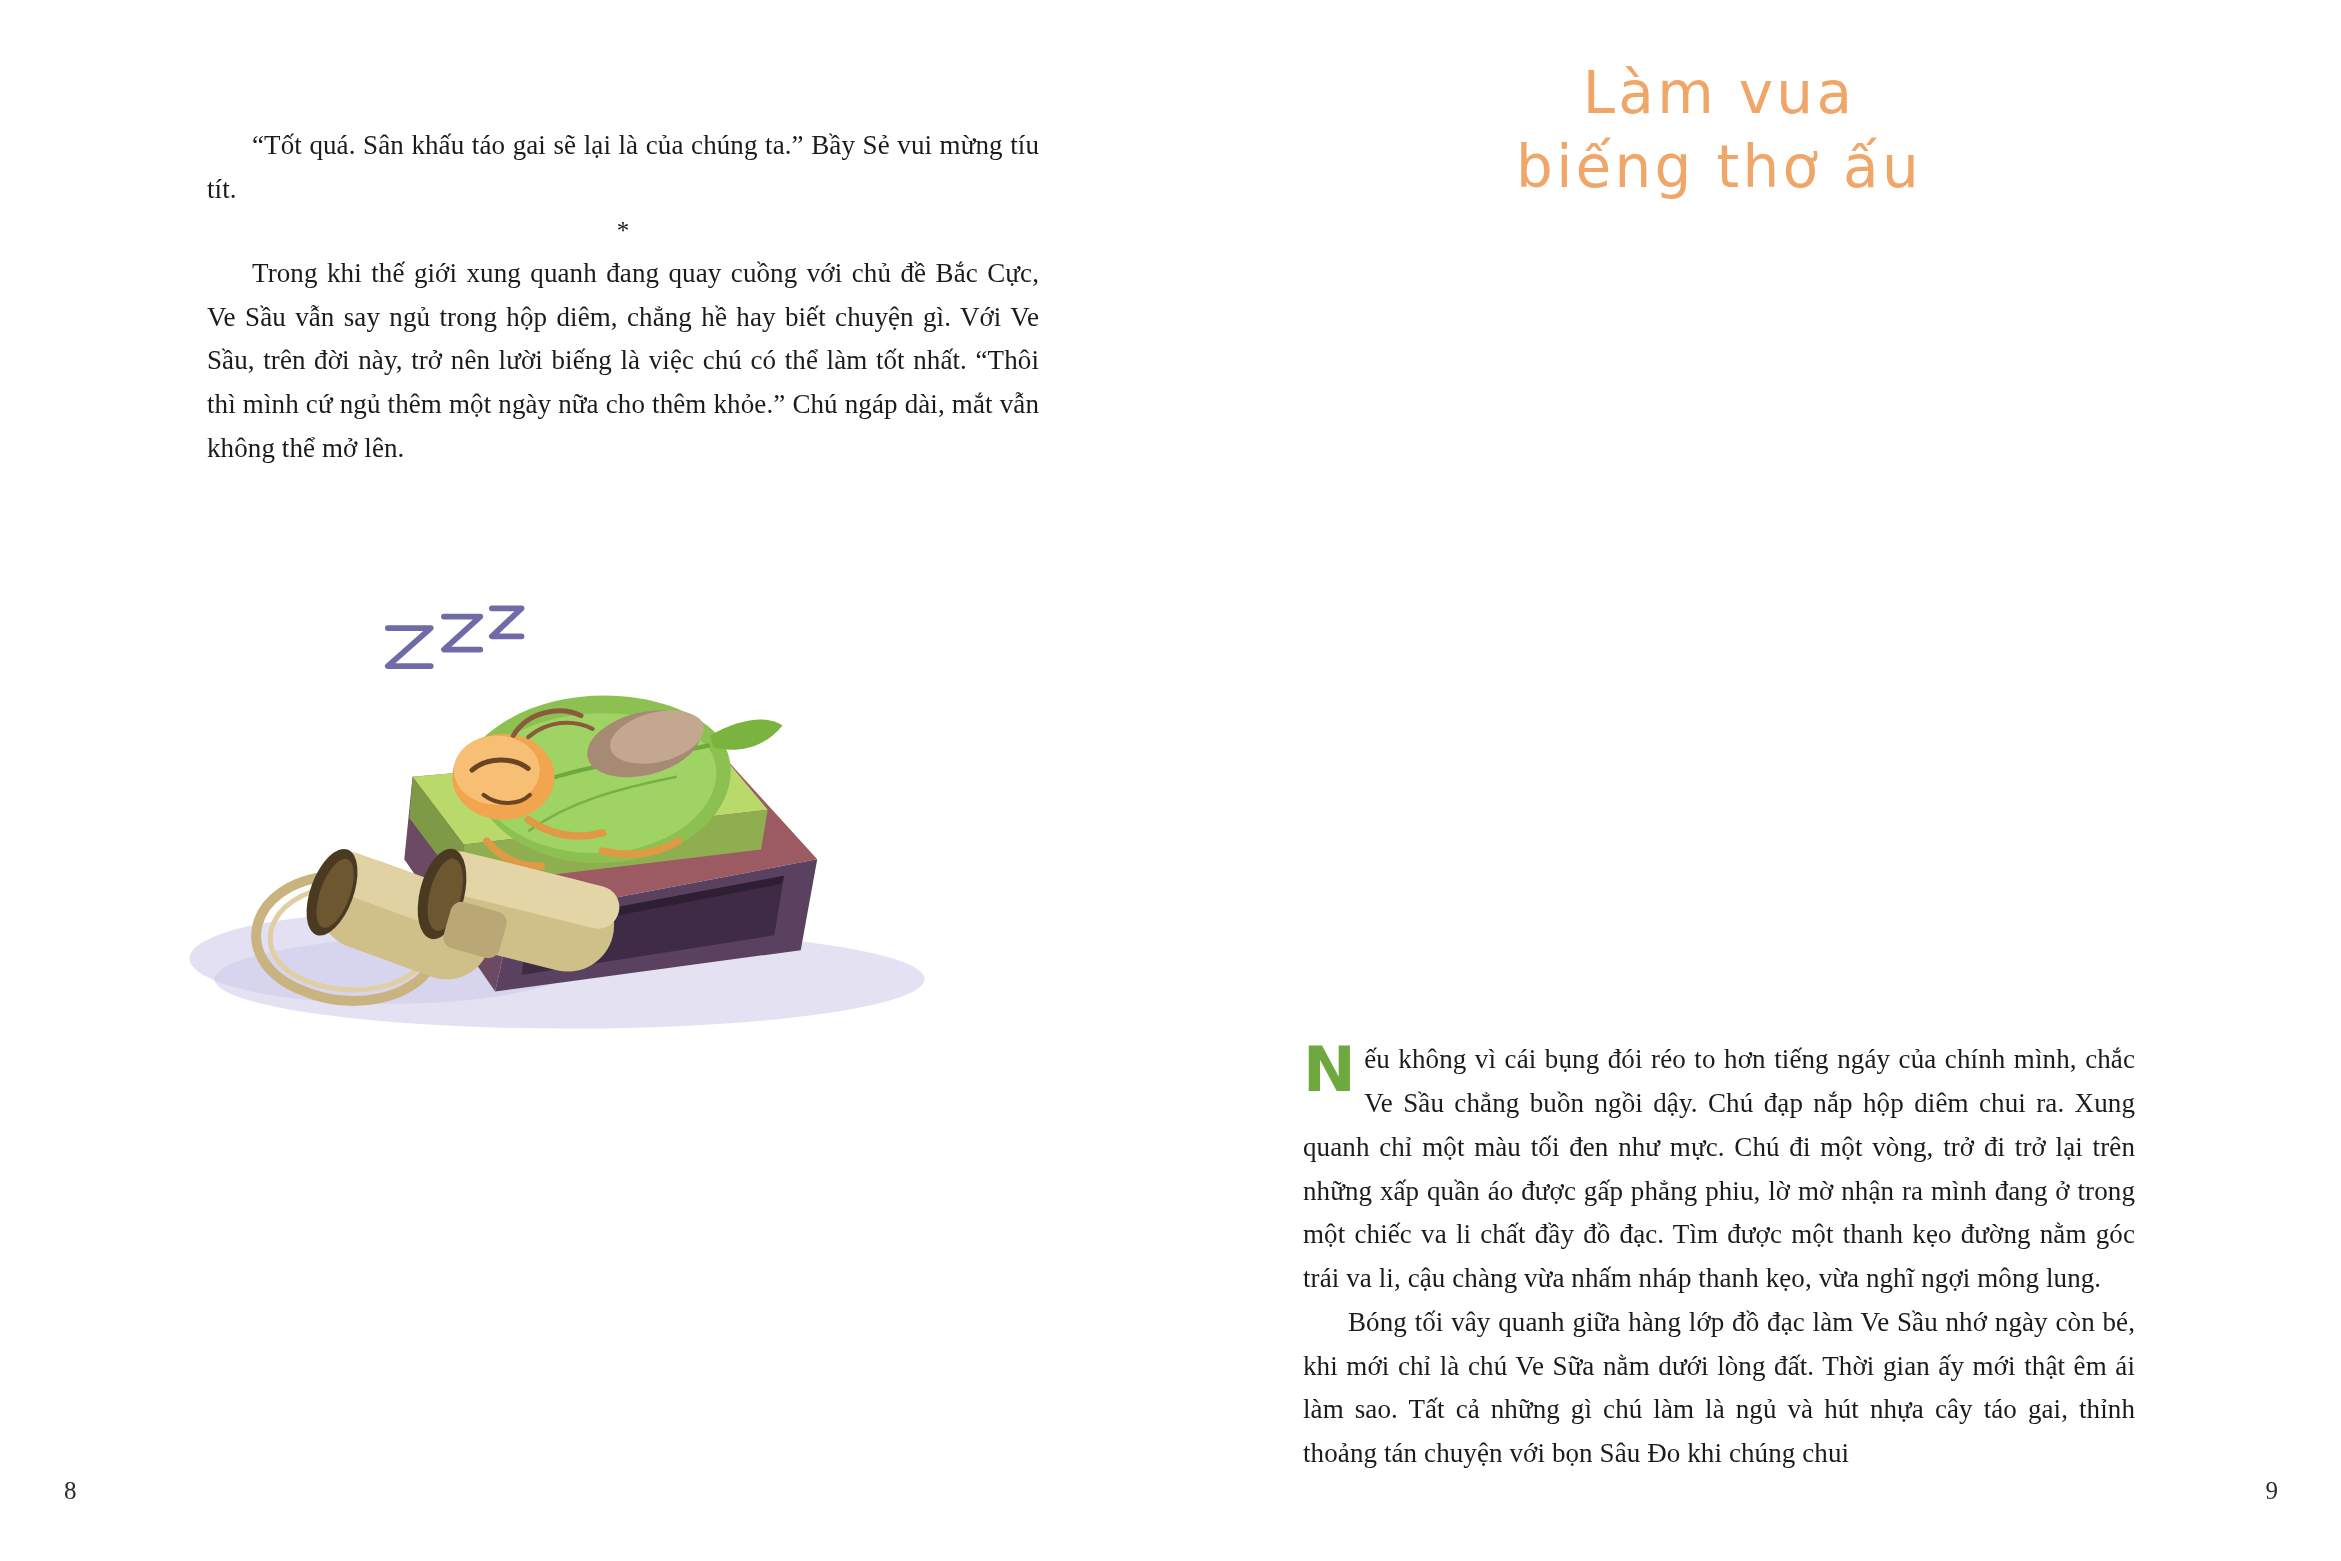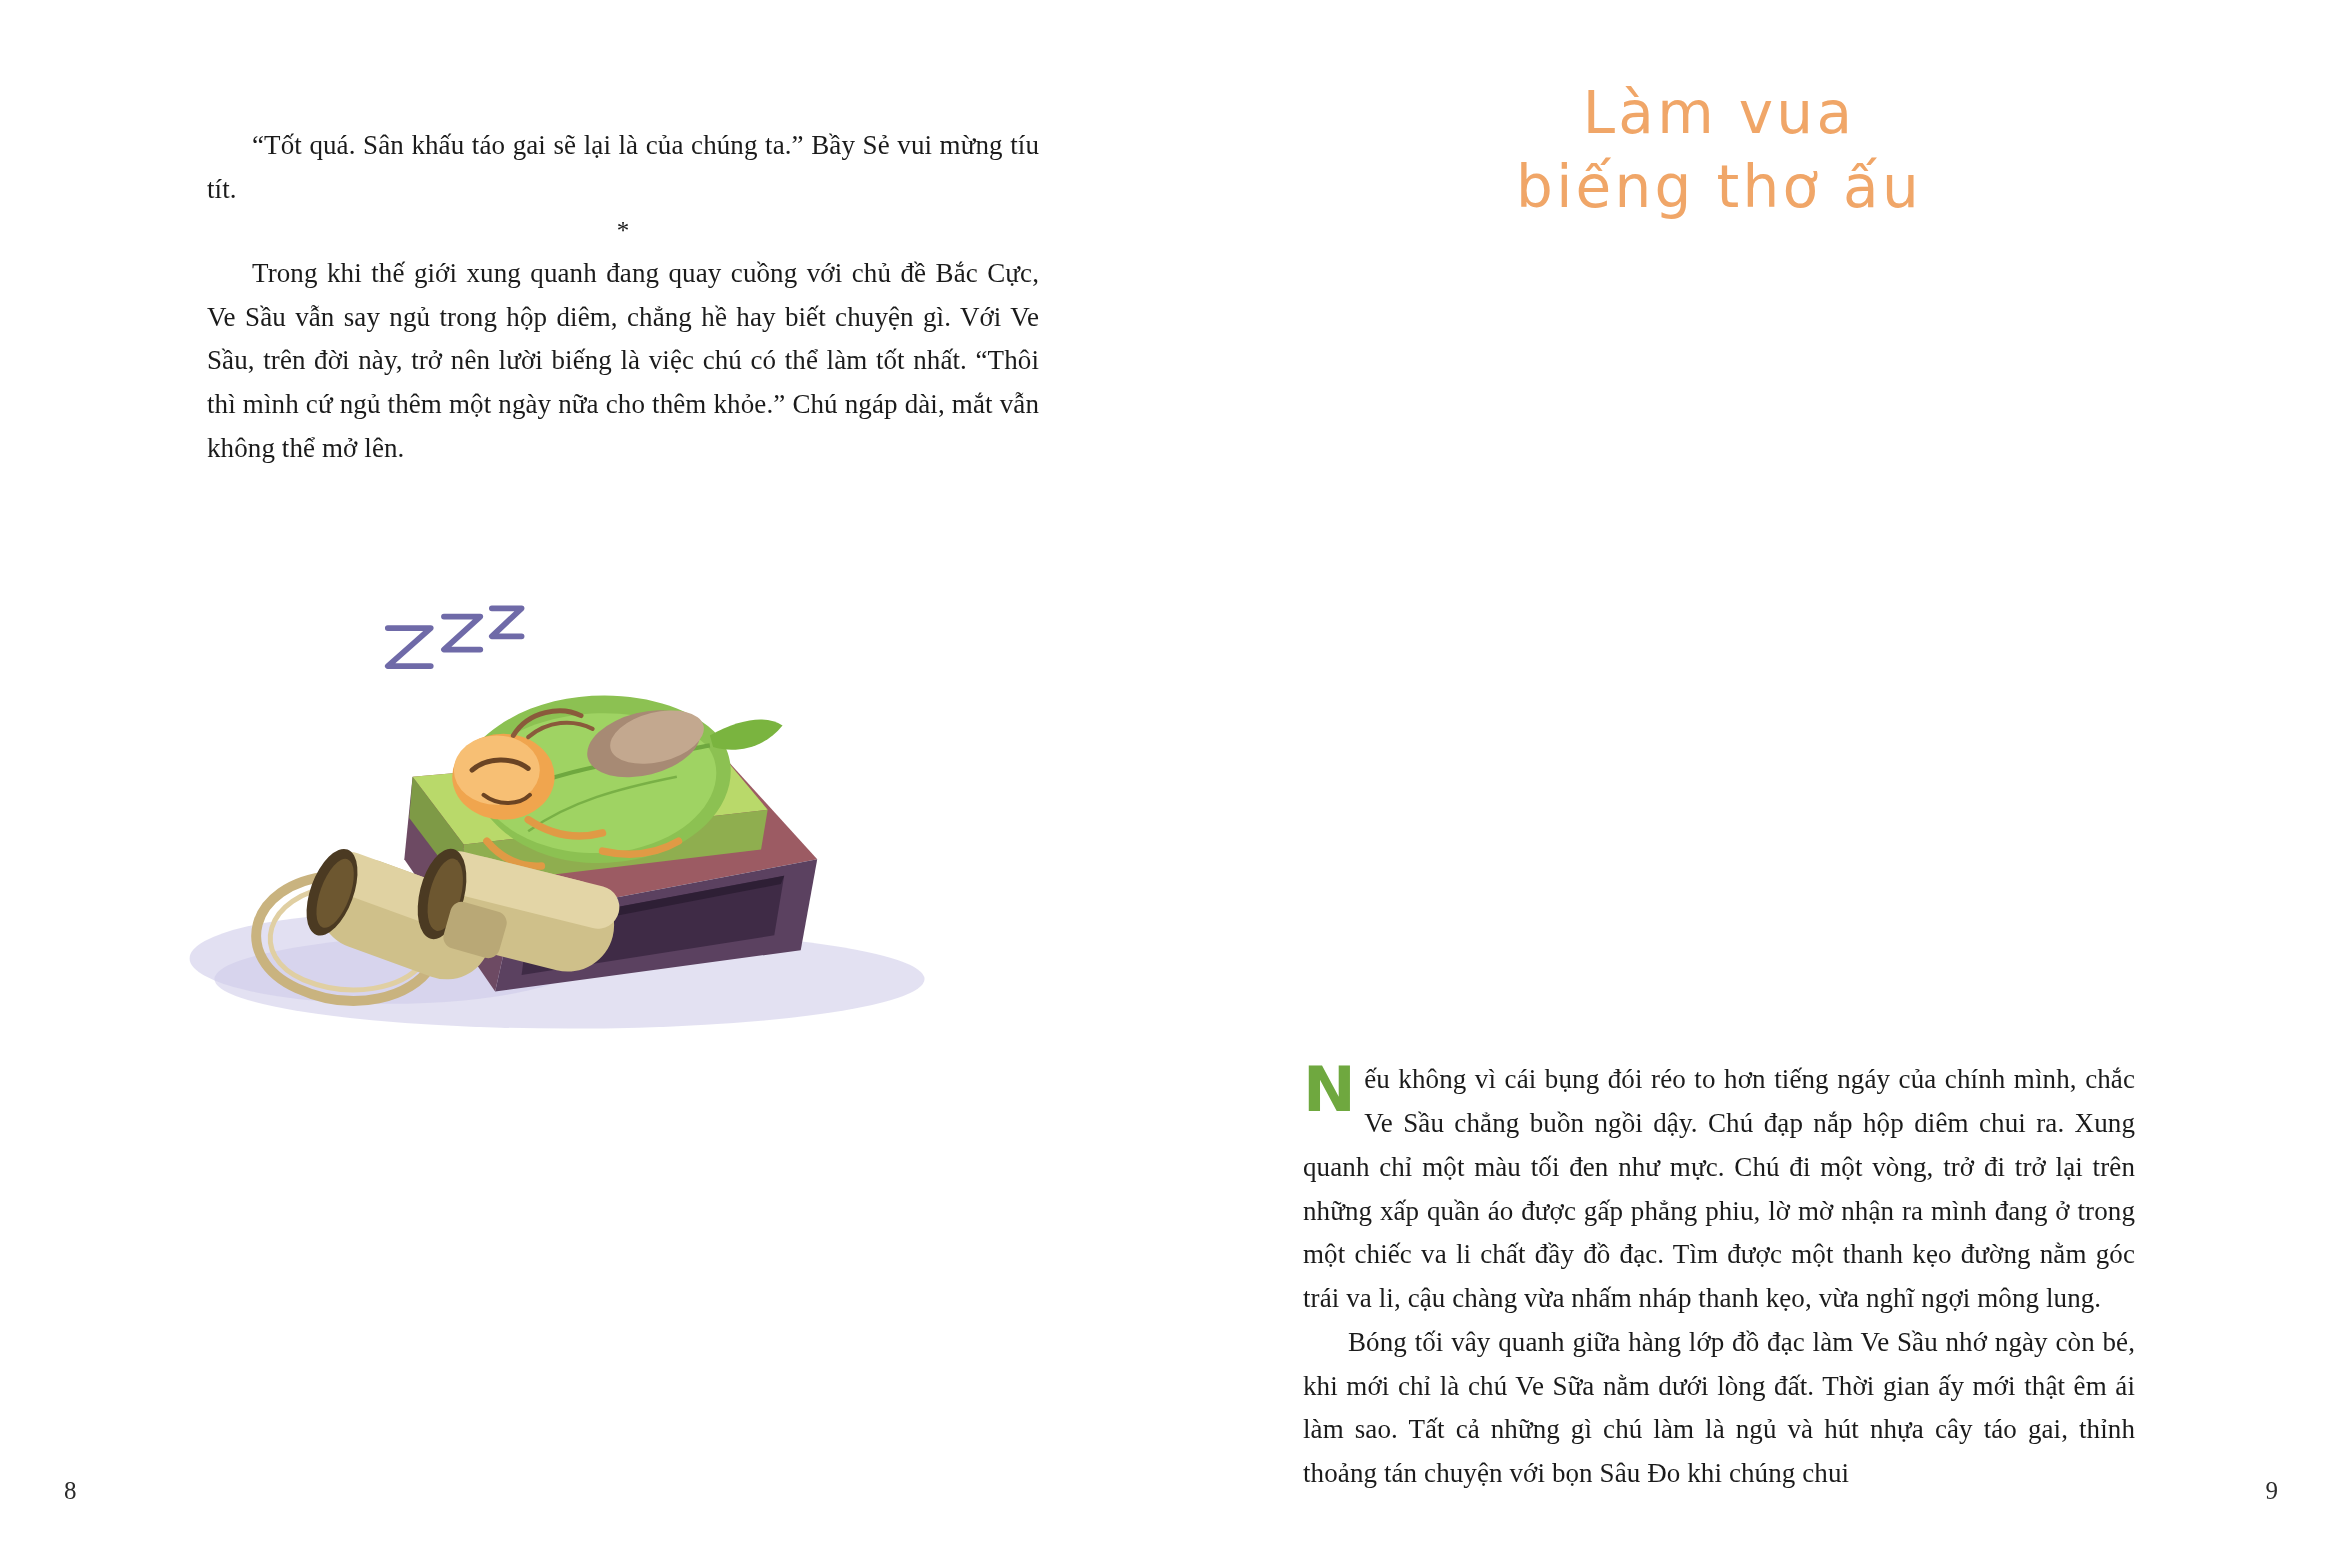--- a/index.html
+++ b/index.html
@@ -20,21 +20,21 @@
     inset: 0;
     display: flex;
   }
   .page {
     position: relative;
     width: 50%;
     height: 100%;
     box-sizing: border-box;
   }
   .page-left  { padding: 124px 132px 0 207px; }
-  .page-right { padding: 76px 207px 0 132px; }
+  .page-right { padding: 56px 207px 0 132px; }
 
   
   .body-text {
     font-size: 27px;
     line-height: 1.62;
     text-align: justify;
     letter-spacing: 0.1px;
   }
   .body-text p { margin: 0; }
   .body-text p.indent { text-indent: 45px; font-family: Liberation Serif, serif; }

